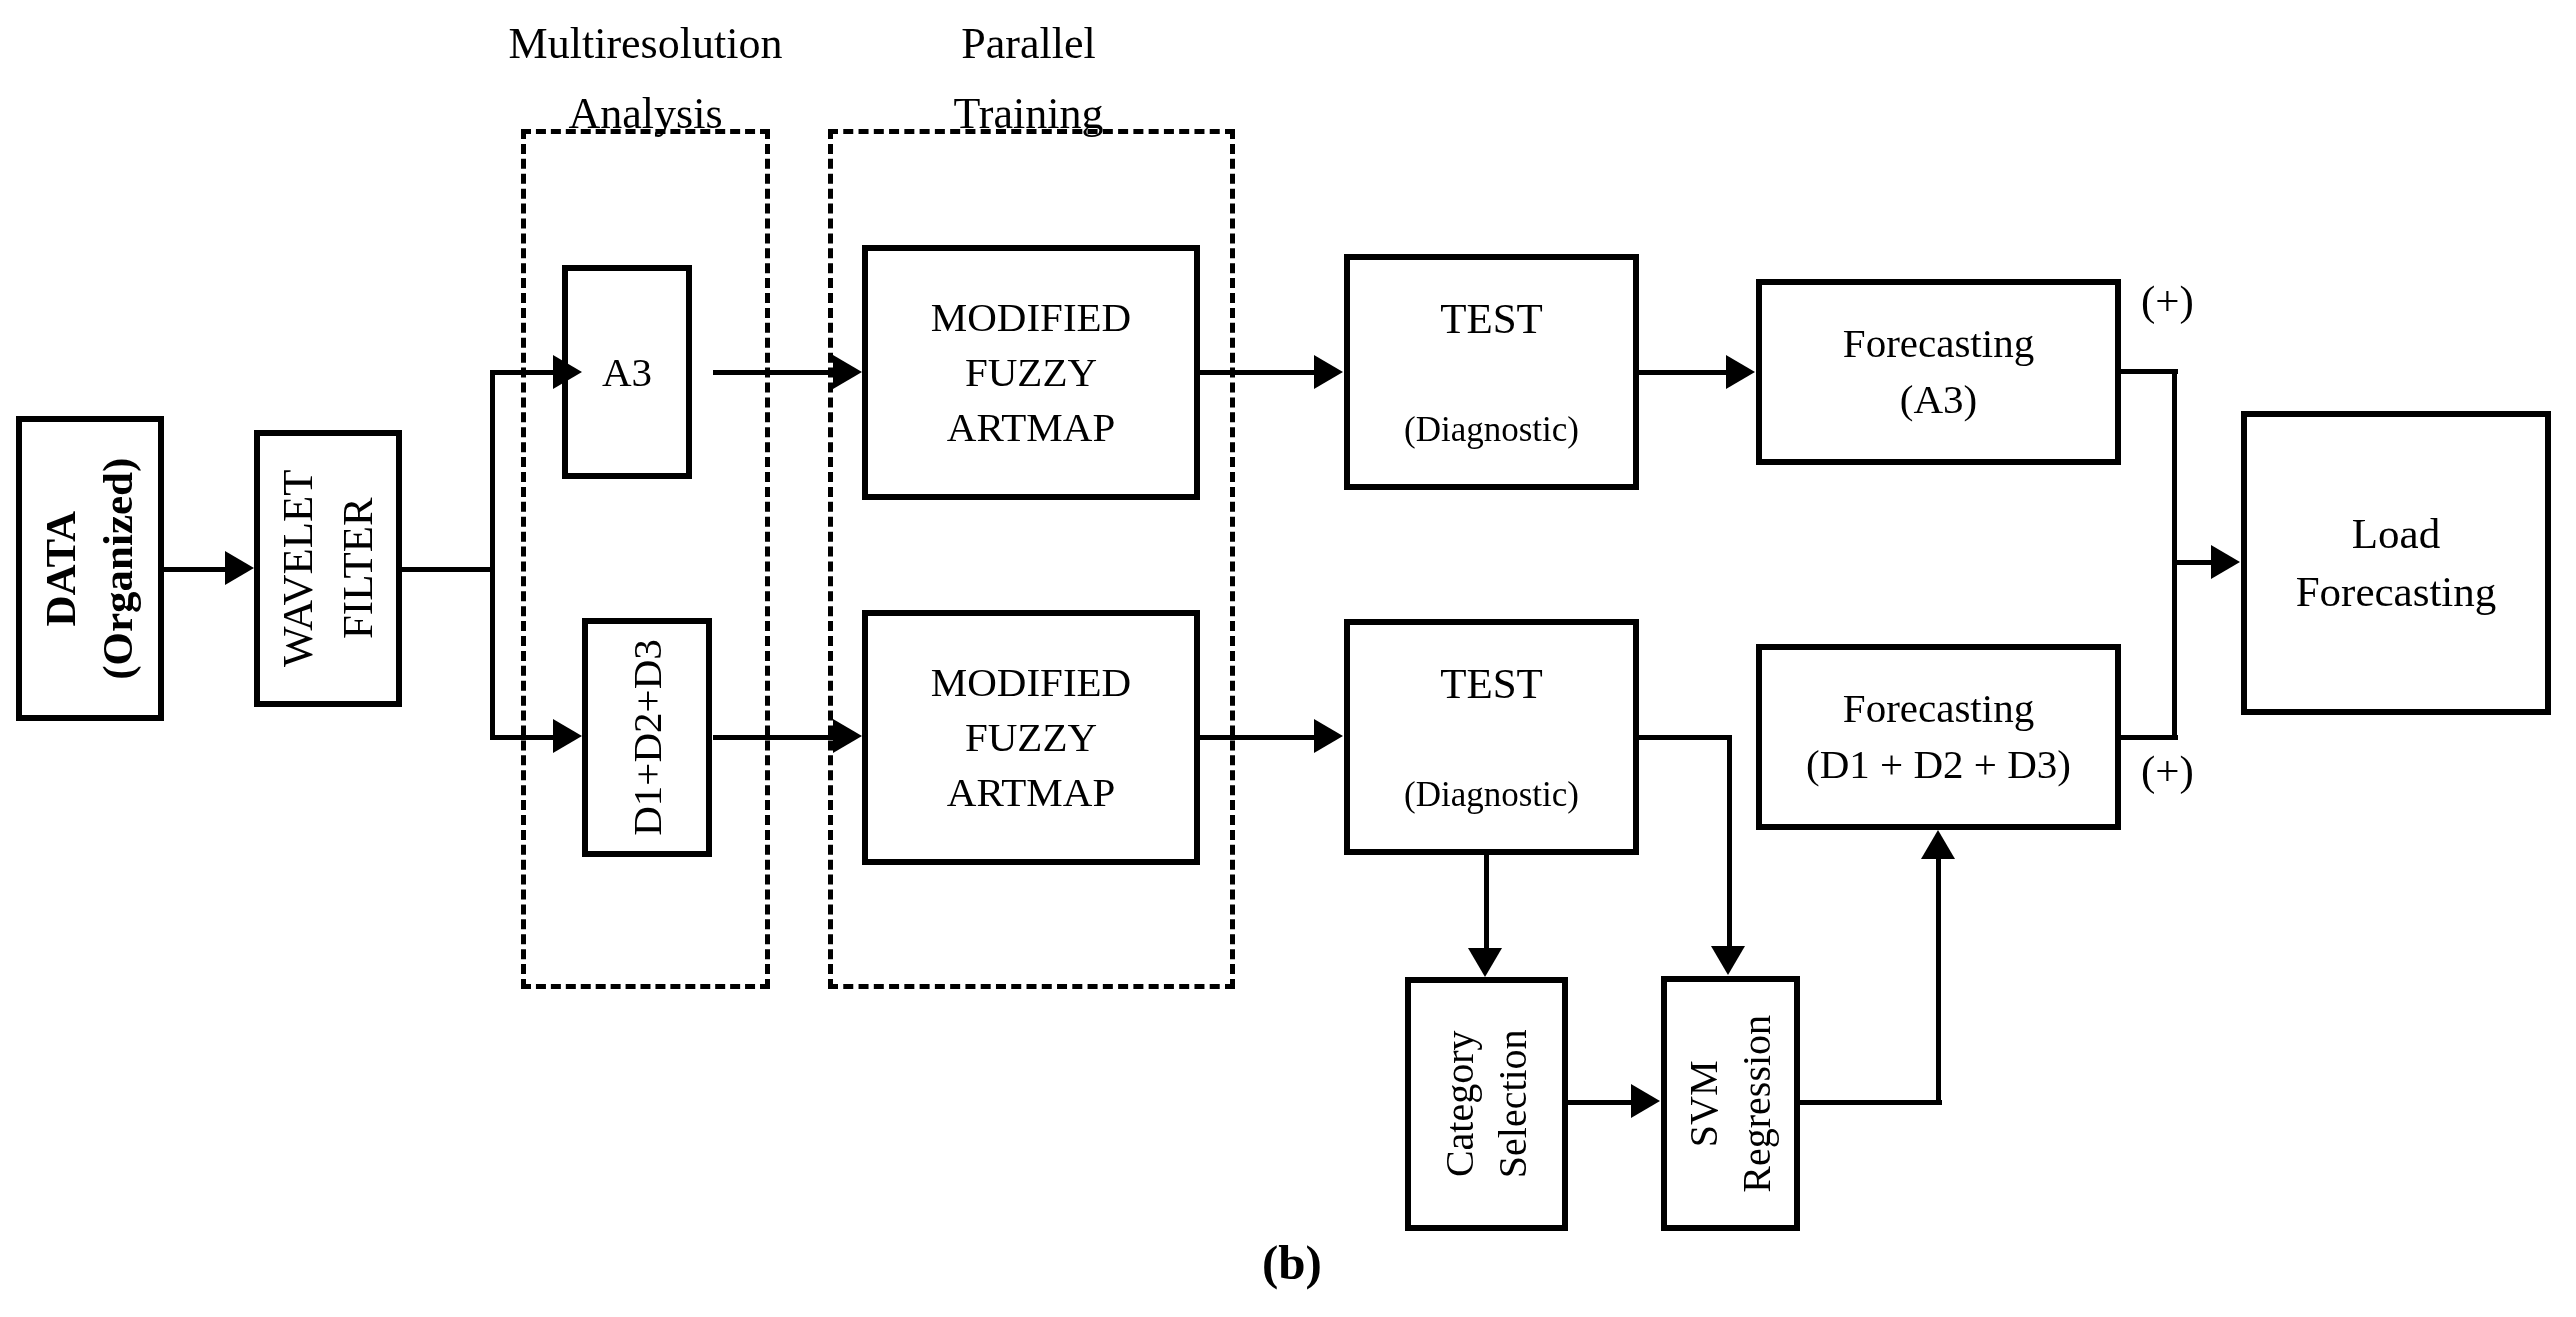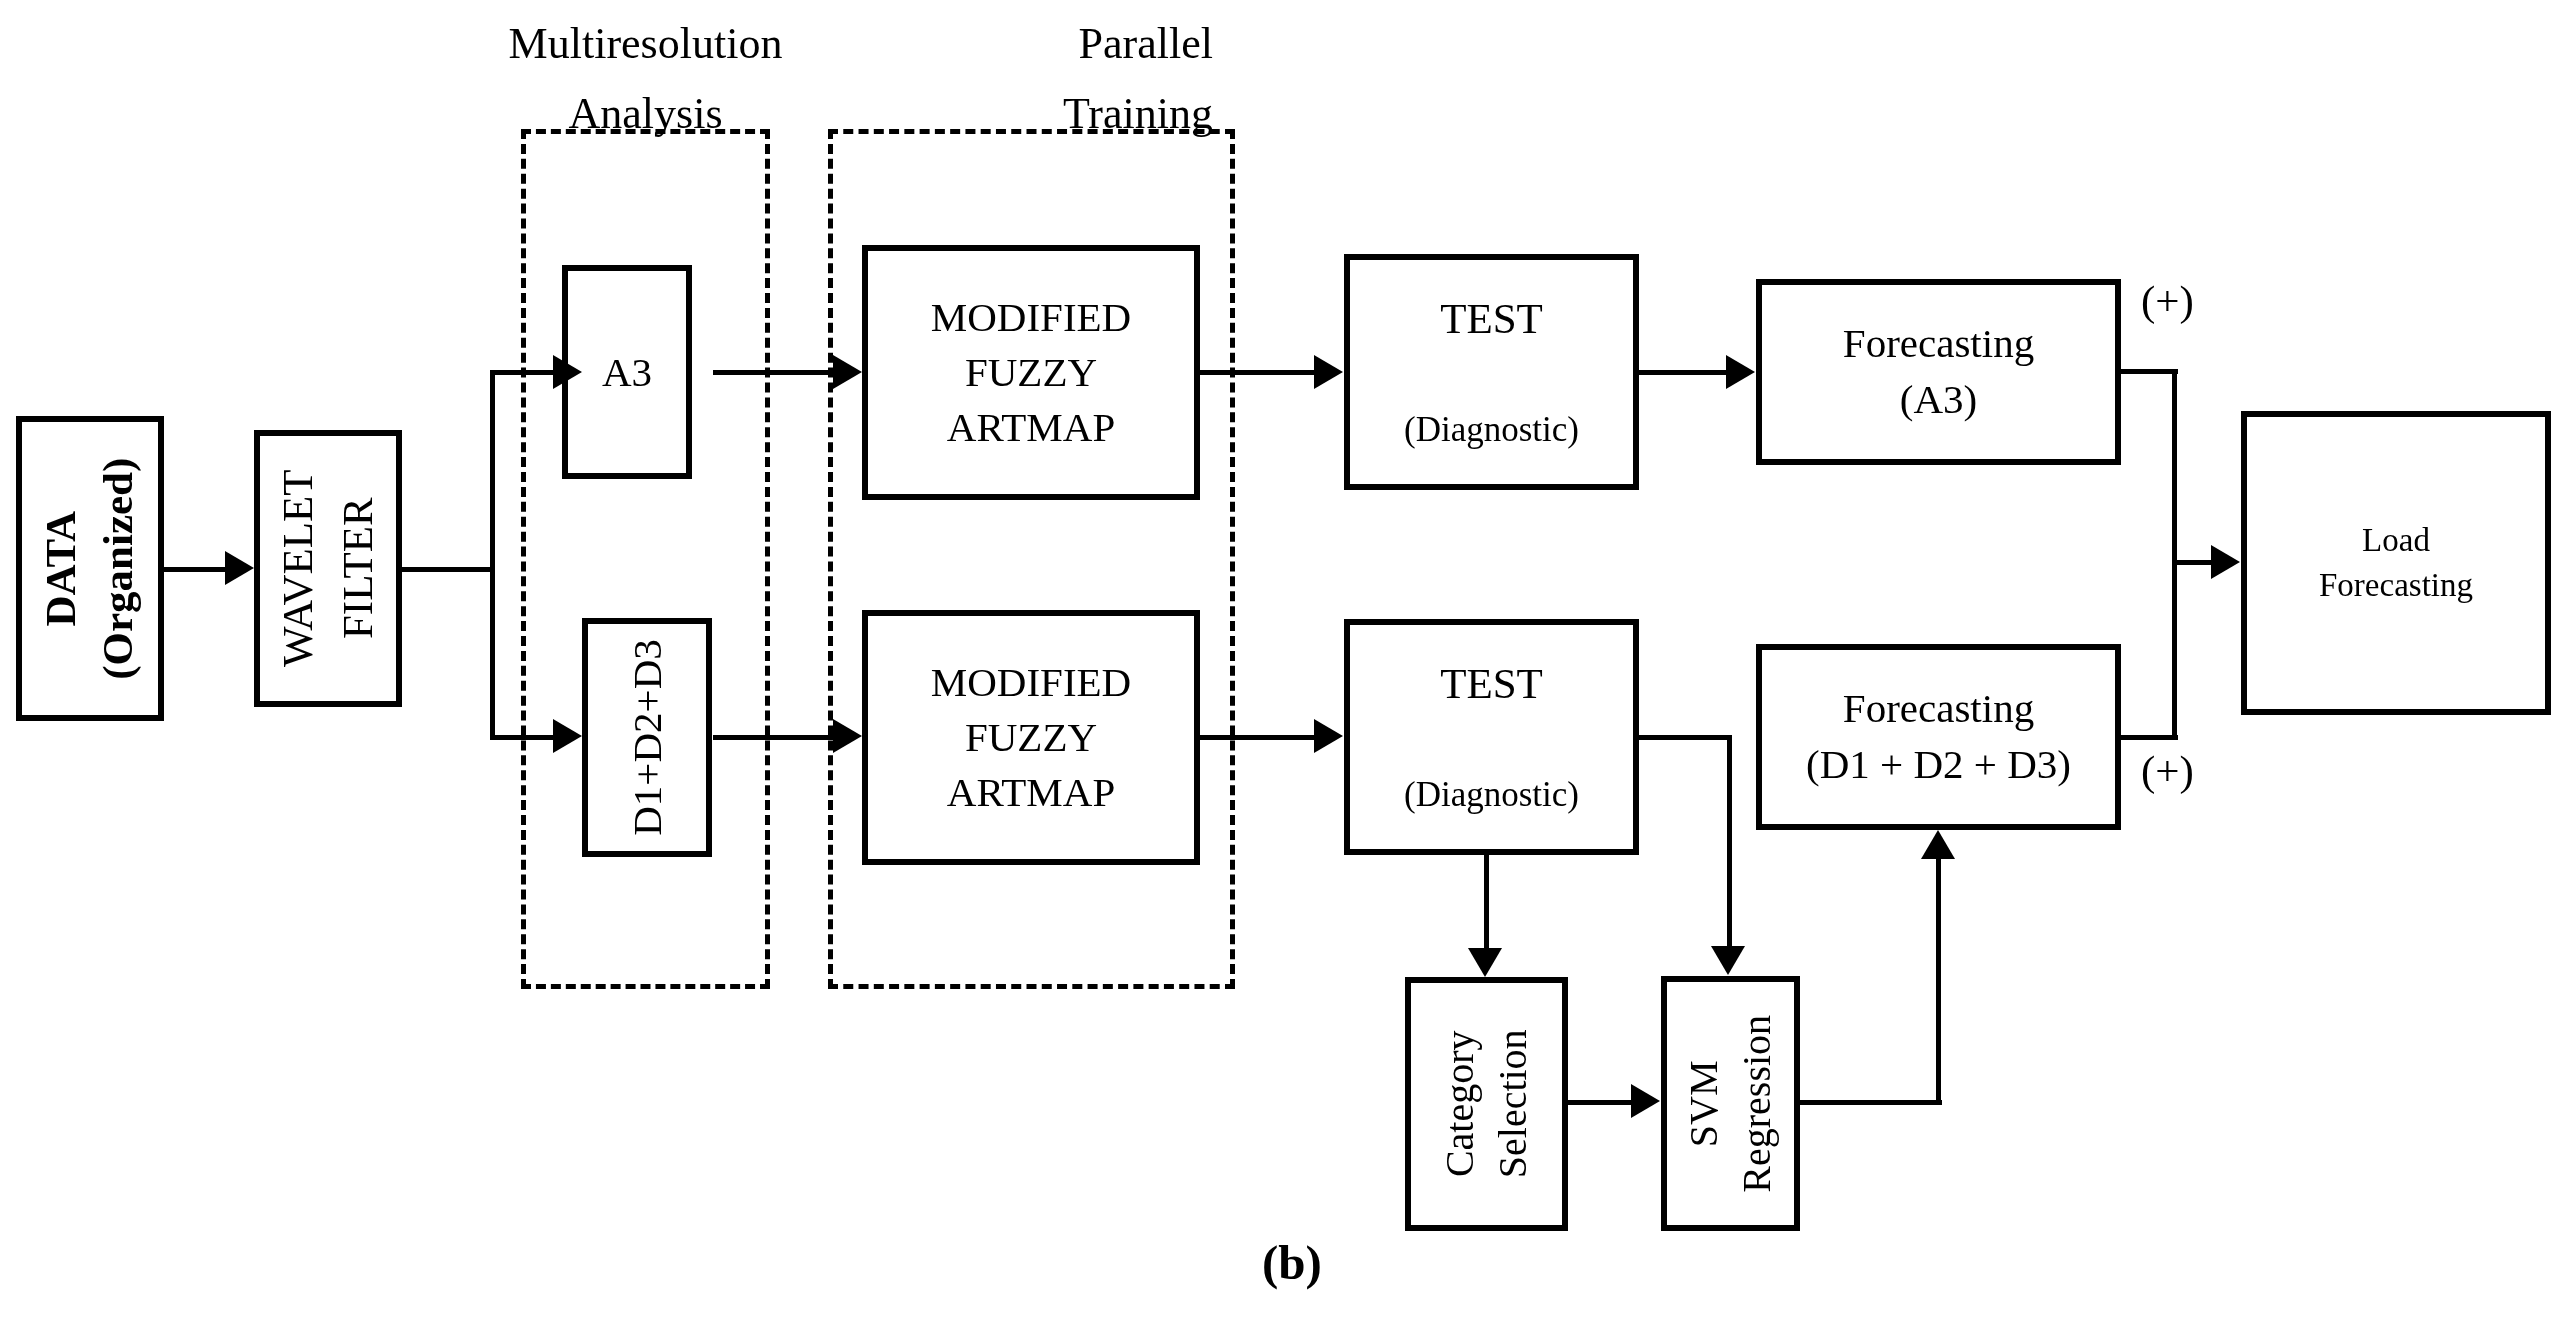--- a/index.html
+++ b/index.html
@@ -31,21 +31,21 @@
     width:max-content;
     white-space:pre-line;
     font-size:41px;line-height:1.34;
   }
   .vert > .lbl{transform:rotate(-90deg);transform-origin:center;}
   .data-lbl{font-size:43px;line-height:1.32;font-weight:bold;}
   .wav-lbl{font-size:43px;line-height:1.4;}
   .rot-lbl{font-size:40px;line-height:1.32;}
   .test-title{display:block;font-size:43px;line-height:1.1;}
   .test-sub{display:block;font-size:35px;line-height:1.1;margin-top:13.3px;}
-  .load-lbl{font-size:33px;line-height:1.36;}
+  .load-lbl{font-size:43px;line-height:1.36;}
   .fc-lbl{font-size:41px;line-height:1.36;}
   .group-label{
     position:absolute;text-align:center;
     font-size:44px;line-height:1.6;white-space:pre-line;
   }
   .plus{
     position:absolute;text-align:center;font-size:43px;line-height:1;
   }
   .caption{
     position:absolute;text-align:center;font-size:49px;font-weight:bold;line-height:1;
@@ -60,21 +60,21 @@
 </head>
 <body>
 
 <div id="canvas">
 
   <div class="dashed" style="left:521px;top:129px;width:249px;height:860px;"></div>
   <div class="dashed" style="left:828px;top:129px;width:407px;height:860px;"></div>
 
   <div class="group-label" style="left:461px;top:8.8px;width:369px;">Multiresolution
 Analysis</div>
-  <div class="group-label" style="left:844px;top:8.8px;width:369px;text-align:right;">Parallel
+  <div class="group-label" style="left:844px;top:8.8px;width:369px;">Parallel
 Training</div>
 
   <div class="box vert" style="left:16px;top:416px;width:148px;height:305px;">
     <span class="lbl data-lbl">DATA
 (Organized)</span>
   </div>
 
   <div class="box vert" style="left:254px;top:430px;width:148px;height:277px;">
     <span class="lbl wav-lbl">WAVELET
 FILTER</span>

